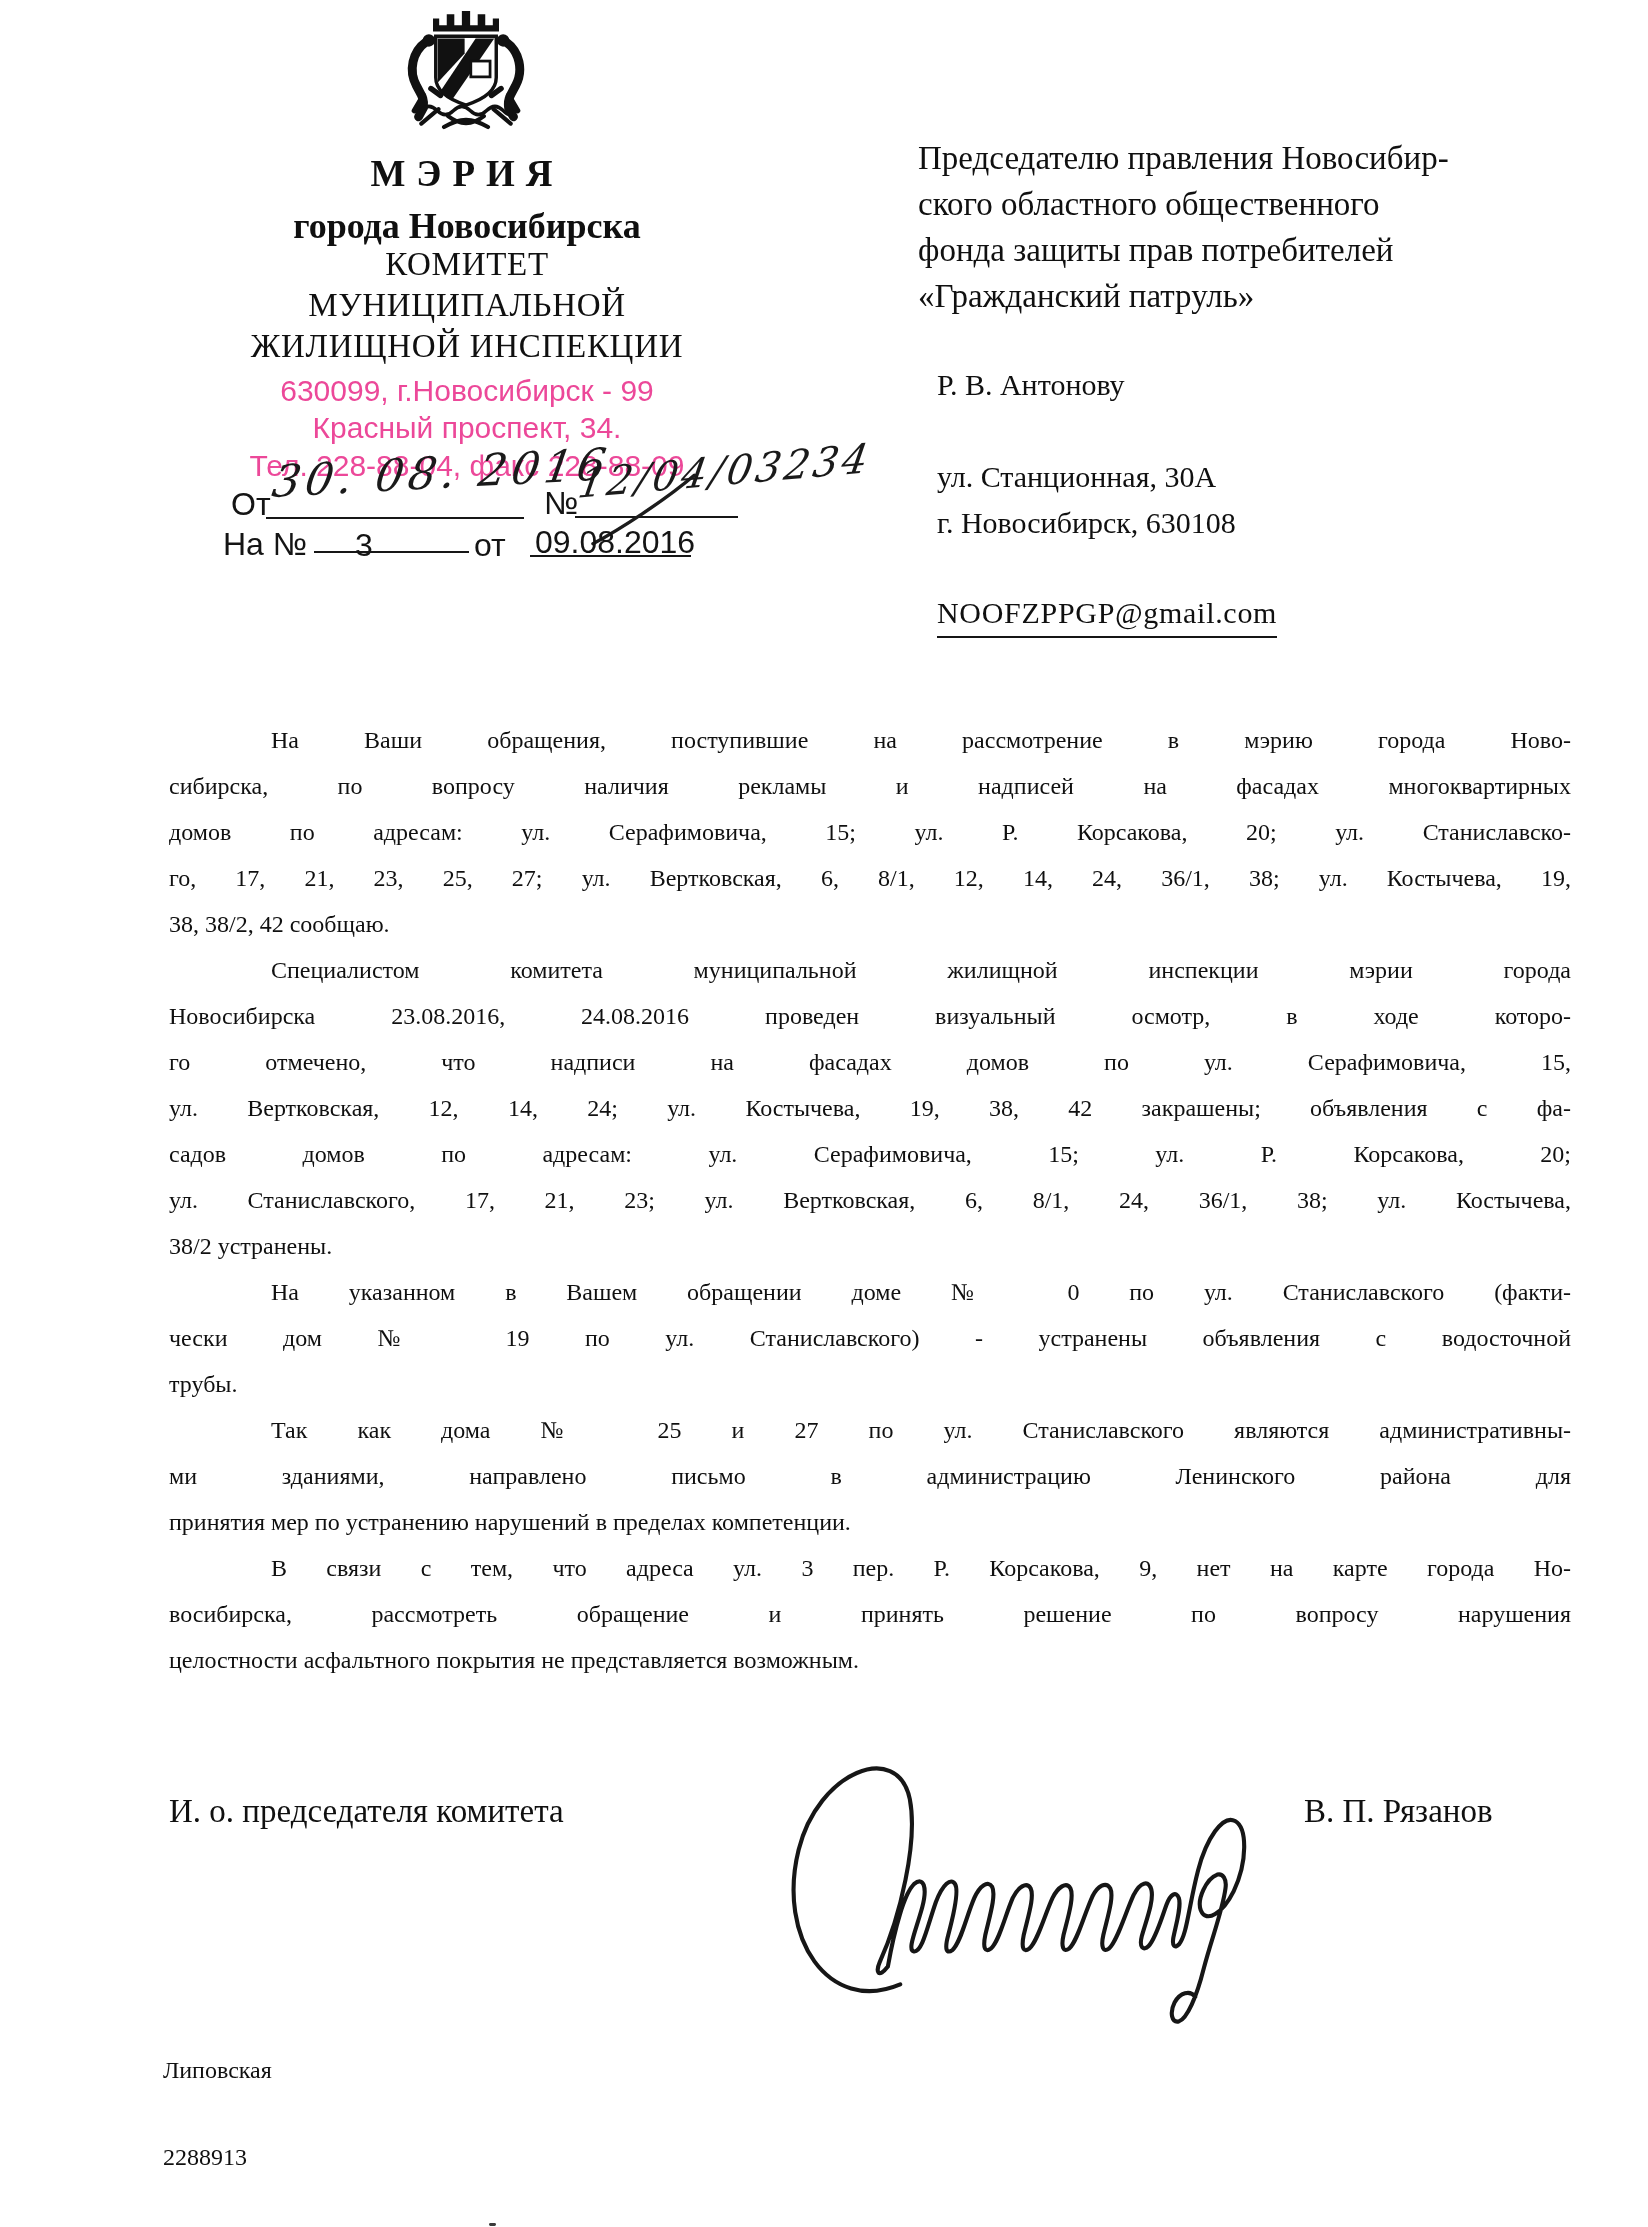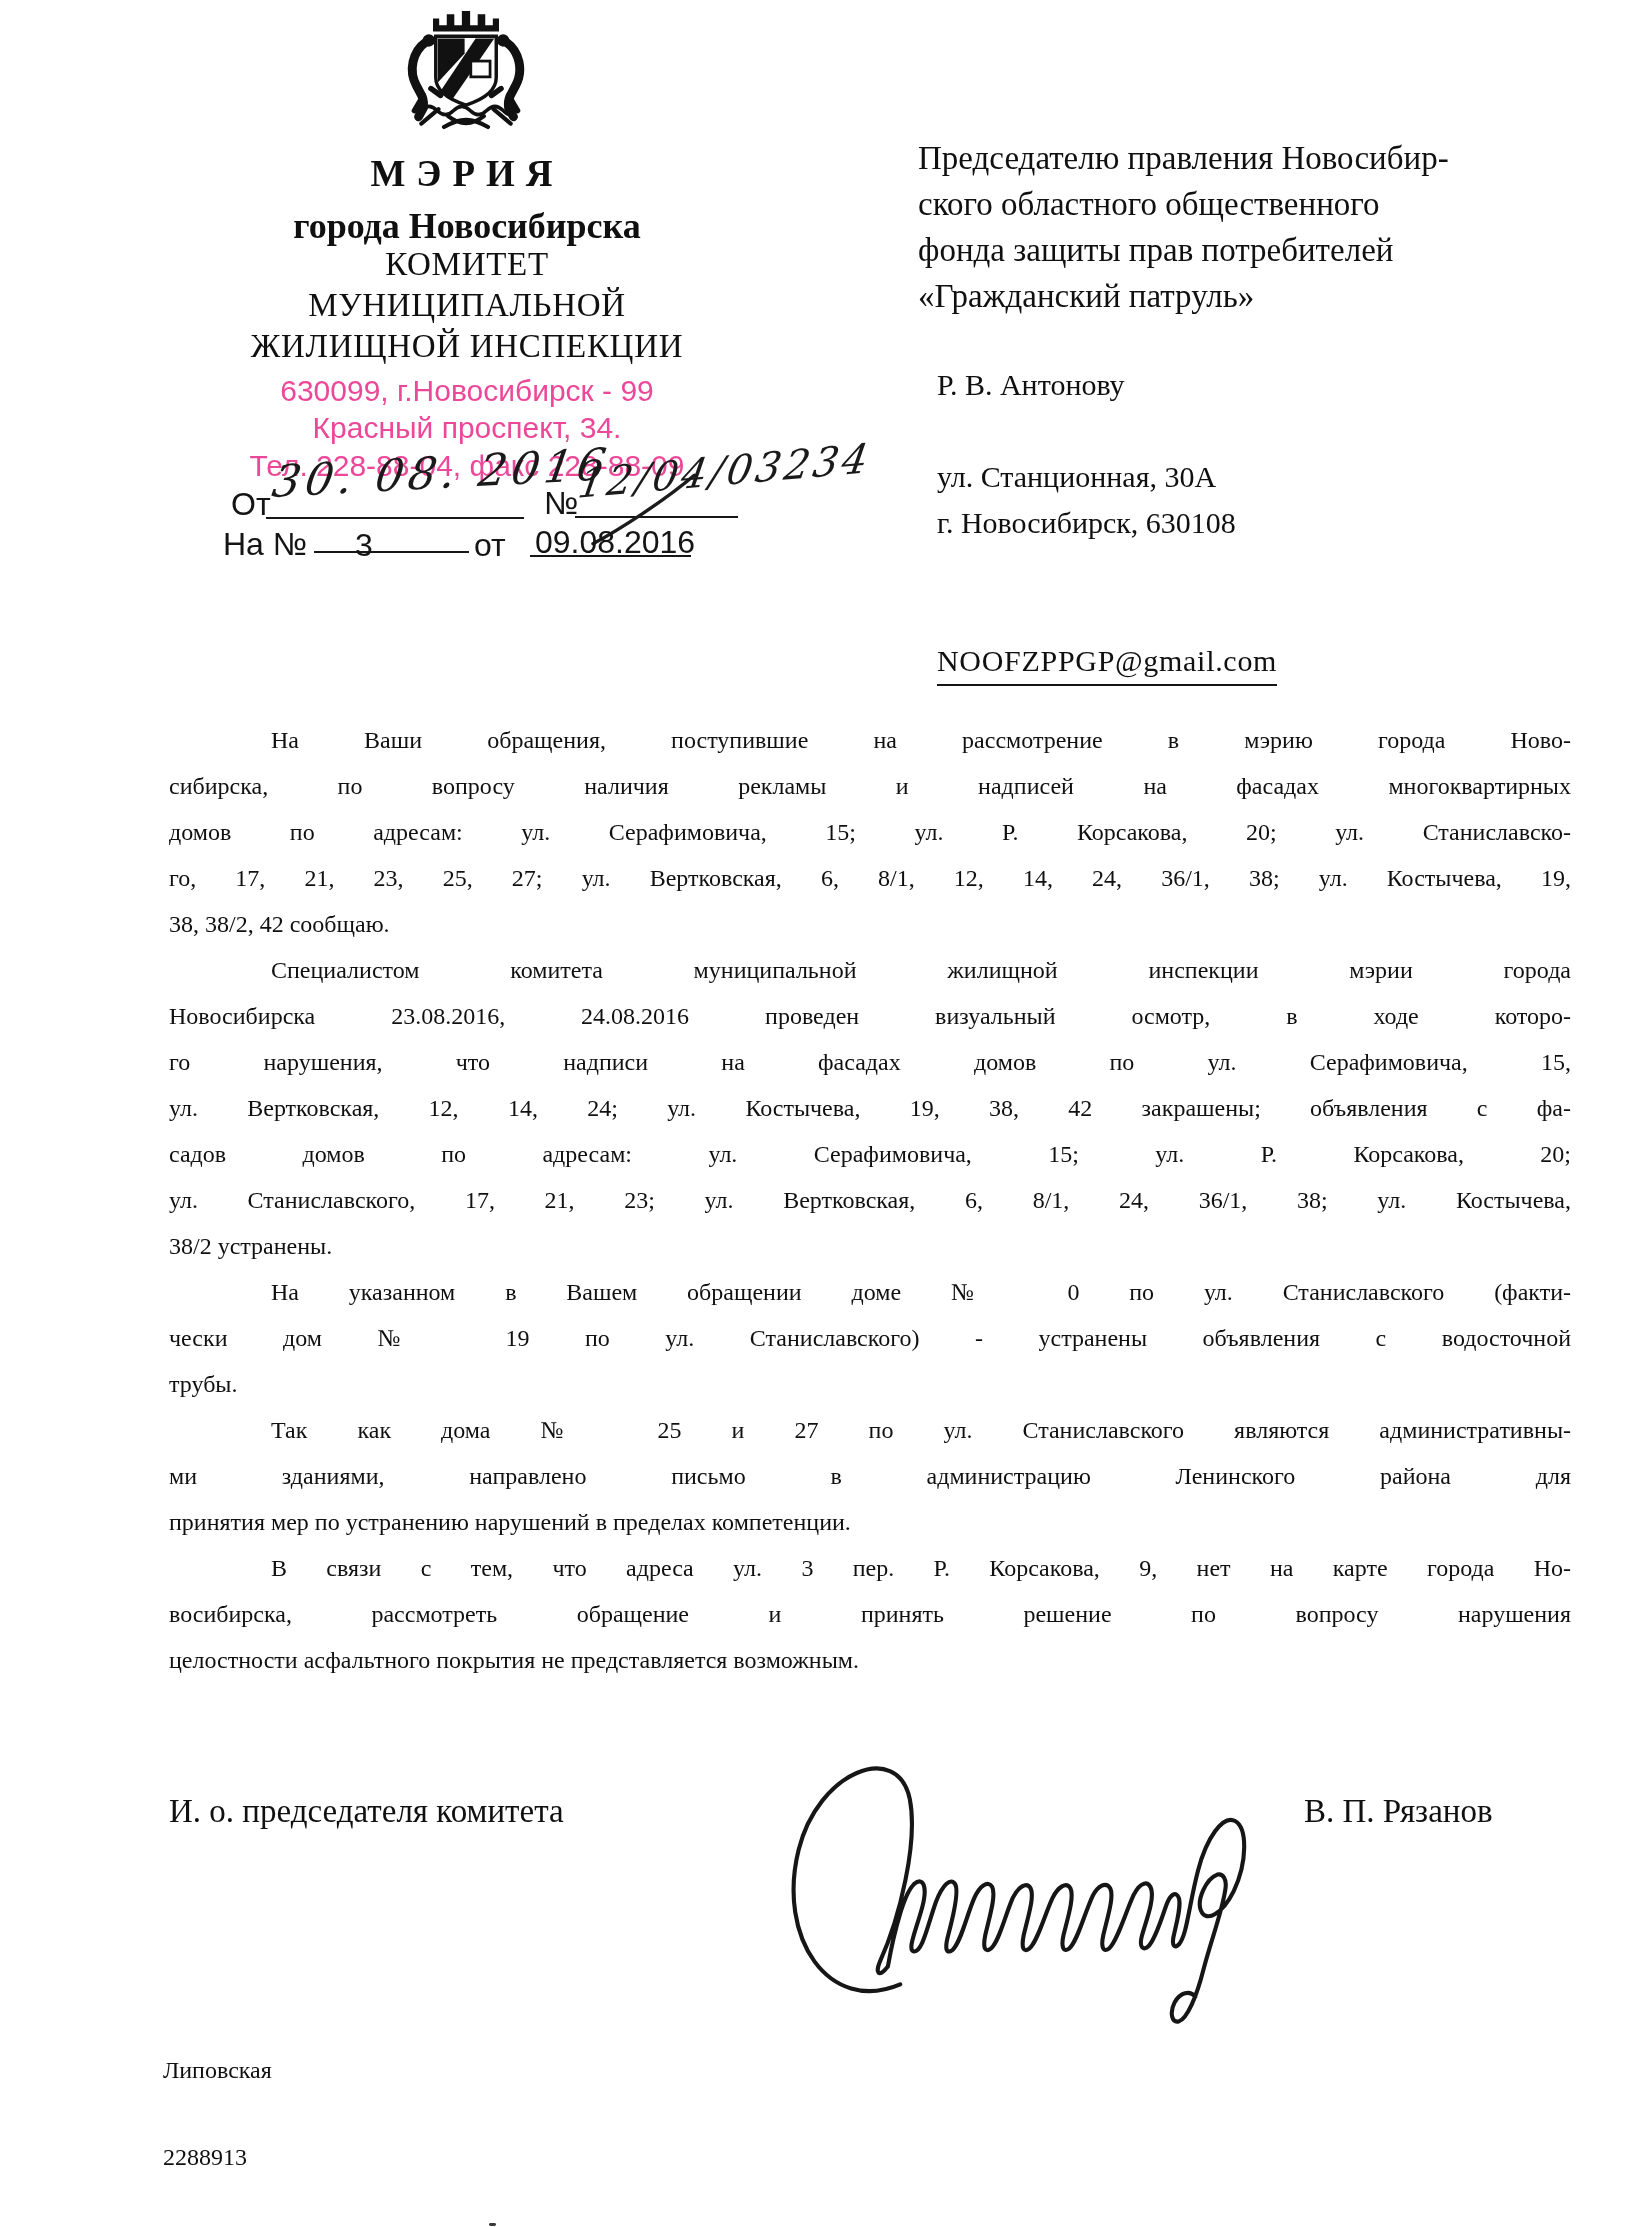--- a/index.html
+++ b/index.html
@@ -85,34 +85,34 @@
 
   <div class="recipient">
       <div class="t-line">Председателю правления Новосибир-</div>
       <div class="t-line">ского  областного общественного</div>
       <div class="t-line">фонда защиты прав потребителей</div>
       <div class="t-line">«Гражданский патруль»</div>
     </div>
   <div class="rec-item" style="top:365px;">Р. В. Антонову</div>
   <div class="rec-item" style="top:457px;">ул. Станционная, 30А</div>
   <div class="rec-item" style="top:503px;">г. Новосибирск, 630108</div>
-  <div class="rec-item" style="top:593px;margin-top:48px;"><span class="email">NOOFZPPGP@gmail.com</span></div>
+  <div class="rec-item" style="top:593px;"><span class="email">NOOFZPPGP@gmail.com</span></div>
 
   <div class="body-text">
       <div class="para">
         <div class="b-line first">На Ваши обращения, поступившие на рассмотрение в  мэрию города Ново-</div>
         <div class="b-line">сибирска, по вопросу наличия рекламы и надписей  на фасадах многоквартирных</div>
         <div class="b-line">домов по адресам: ул.  Серафимовича, 15; ул. Р. Корсакова, 20; ул. Станиславско-</div>
         <div class="b-line">го, 17, 21, 23, 25, 27; ул. Вертковская, 6, 8/1, 12, 14, 24, 36/1, 38; ул. Костычева, 19,</div>
         <div class="b-line last">38, 38/2, 42  сообщаю.</div>
       </div>
       <div class="para">
         <div class="b-line first">Специалистом комитета муниципальной жилищной инспекции мэрии города</div>
         <div class="b-line">Новосибирска 23.08.2016, 24.08.2016 проведен визуальный осмотр, в ходе которо-</div>
-        <div class="b-line">го  нарушения,  что  надписи  на  фасадах  домов  по  ул.  Серафимовича,  15,</div>
+        <div class="b-line">го  отмечено,  что  надписи  на  фасадах  домов  по  ул.  Серафимовича,  15,</div>
         <div class="b-line">ул. Вертковская, 12, 14, 24; ул. Костычева, 19, 38, 42 закрашены; объявления с фа-</div>
         <div class="b-line">садов  домов   по  адресам:  ул.  Серафимовича,  15;  ул.  Р.  Корсакова,  20;</div>
         <div class="b-line">ул. Станиславского, 17, 21, 23; ул. Вертковская, 6, 8/1, 24, 36/1, 38; ул. Костычева,</div>
         <div class="b-line last">38/2  устранены.</div>
       </div>
       <div class="para">
         <div class="b-line first">На указанном в Вашем обращении доме № 0 по ул. Станиславского (факти-</div>
         <div class="b-line">чески дом № 19 по ул. Станиславского) -  устранены объявления с водосточной</div>
         <div class="b-line last">трубы.</div>
       </div>

